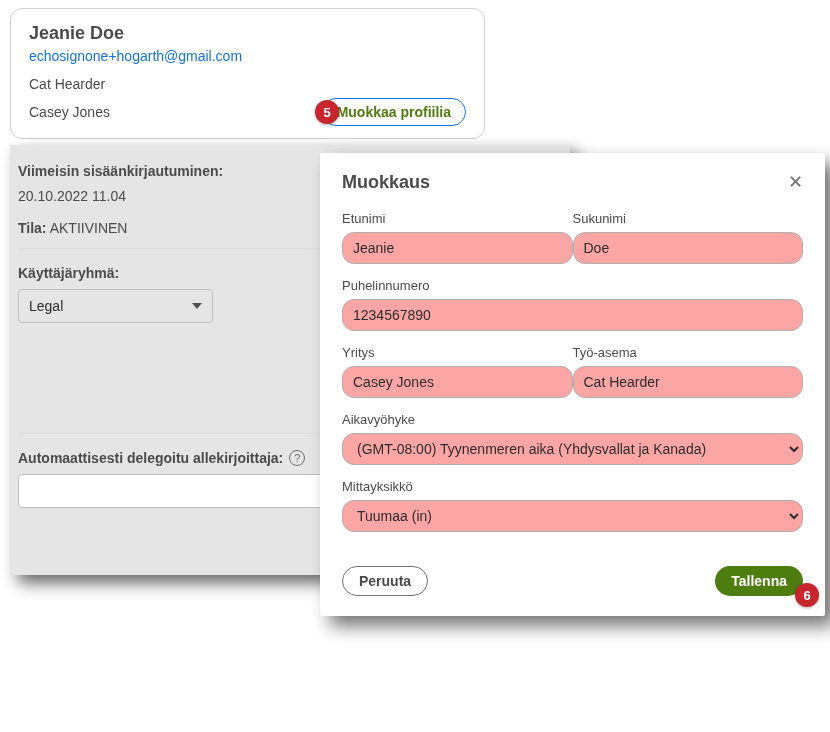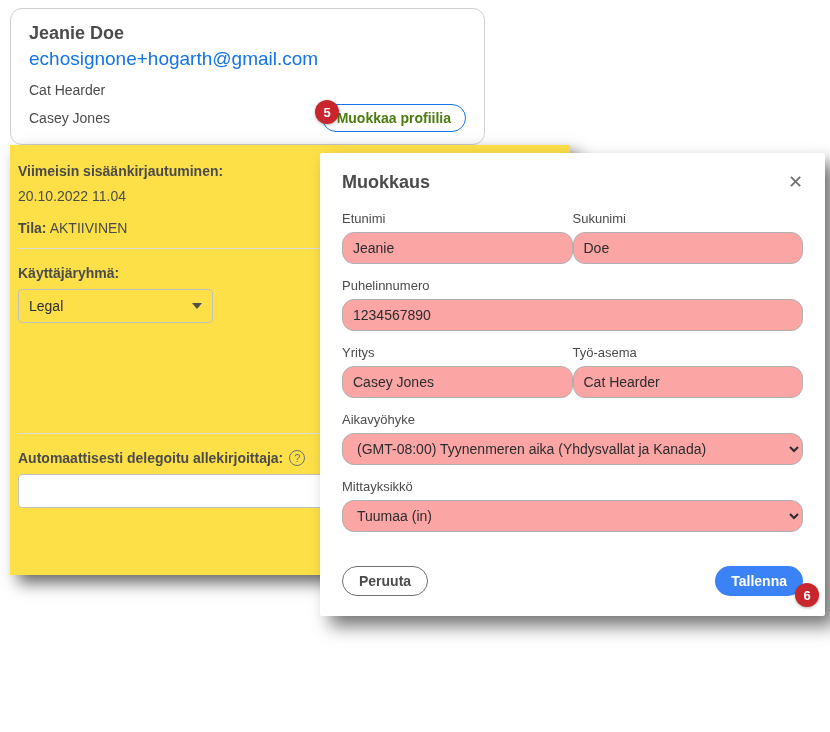--- a/index.html
+++ b/index.html
@@ -25,21 +25,21 @@
       background: #fff;
     }
     .profile-name {
       font-size: 18px;
       font-weight: 600;
       color: #4b4b4b;
       margin-bottom: 4px;
     }
     .profile-email {
       color: #1473e6;
-      font-size: 19px;
+      font-size: 14px;
       margin-bottom: 12px;
     }
     .profile-role {
       color: #4b4b4b;
       font-size: 14px;
       margin-bottom: 6px;
     }
     .profile-company {
       color: #4b4b4b;
       font-size: 14px;
@@ -80,21 +80,21 @@
     .badge-5 { left: 315px; top: 100px; }
     .badge-6 { left: 795px; top: 583px; }
 
     
     .lower-panel {
       position: absolute;
       left: 10px;
       top: 145px;
       width: 560px;
       height: 430px;
-      background: #fde047;
+      background: #e5e5e5;
       box-shadow: 8px 8px 15px rgba(0,0,0,0.6);
       padding: 18px 8px;
     }
     .lower-panel hr {
       border: none;
       border-top: 1px solid #ddd;
       margin: 12px 0;
     }
     .label-bold {
       font-weight: 700;
@@ -215,21 +215,21 @@
       font-weight: 600;
       cursor: pointer;
     }
     .btn-secondary {
       border: 1.5px solid #707070;
       background: #fff;
       color: #4b4b4b;
     }
     .btn-primary {
       border: none;
-      background: #3b82f6;
+      background: #4d7c0f;
       color: #fff;
     }
   </style>
 </head>
 <body>
 
 <div class="profile-card">
   <div class="profile-name">Jeanie Doe</div>
   <div class="profile-email">echosignone+hogarth@gmail.com</div>
   <div class="profile-role">Cat Hearder</div>

